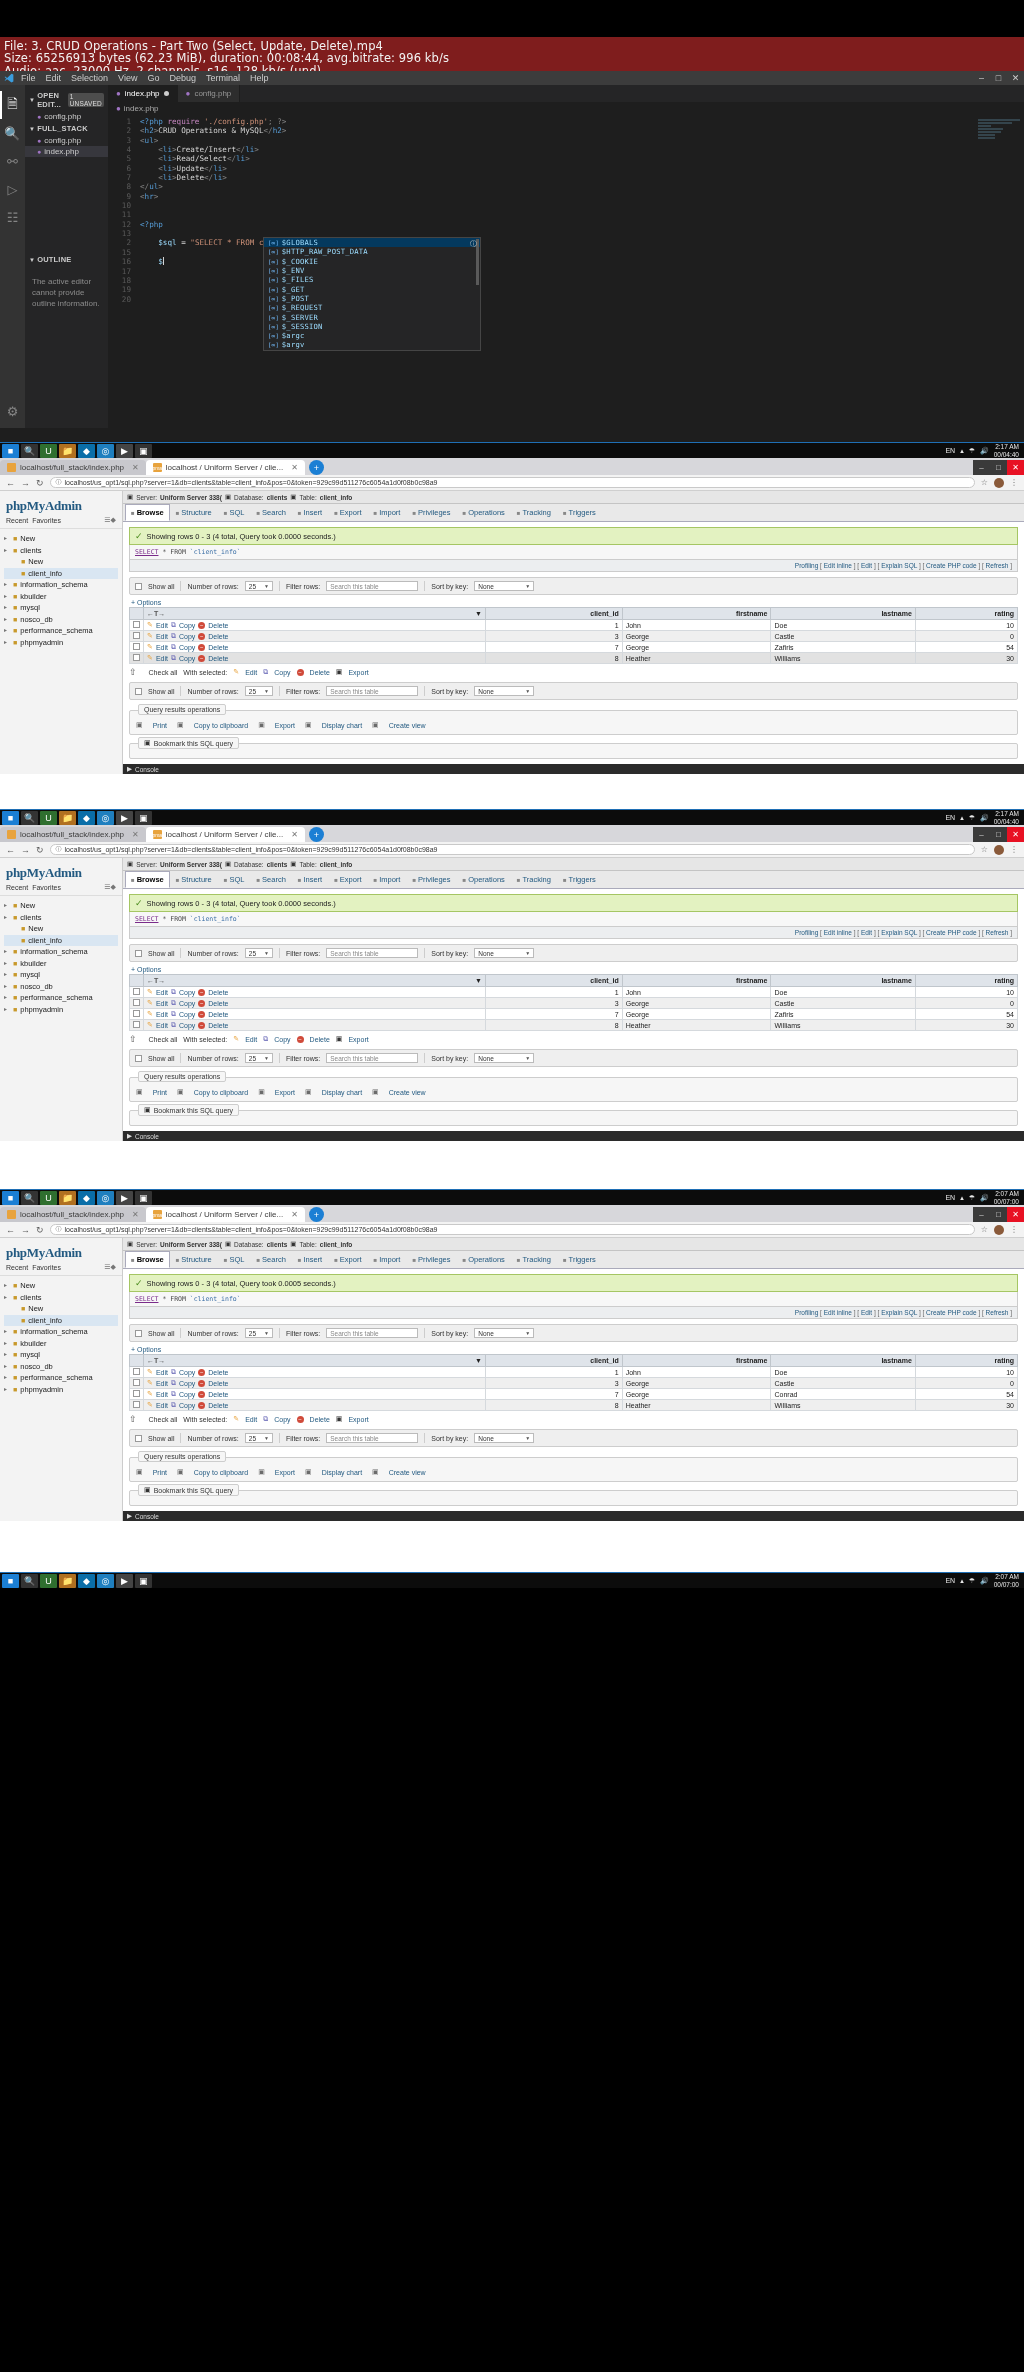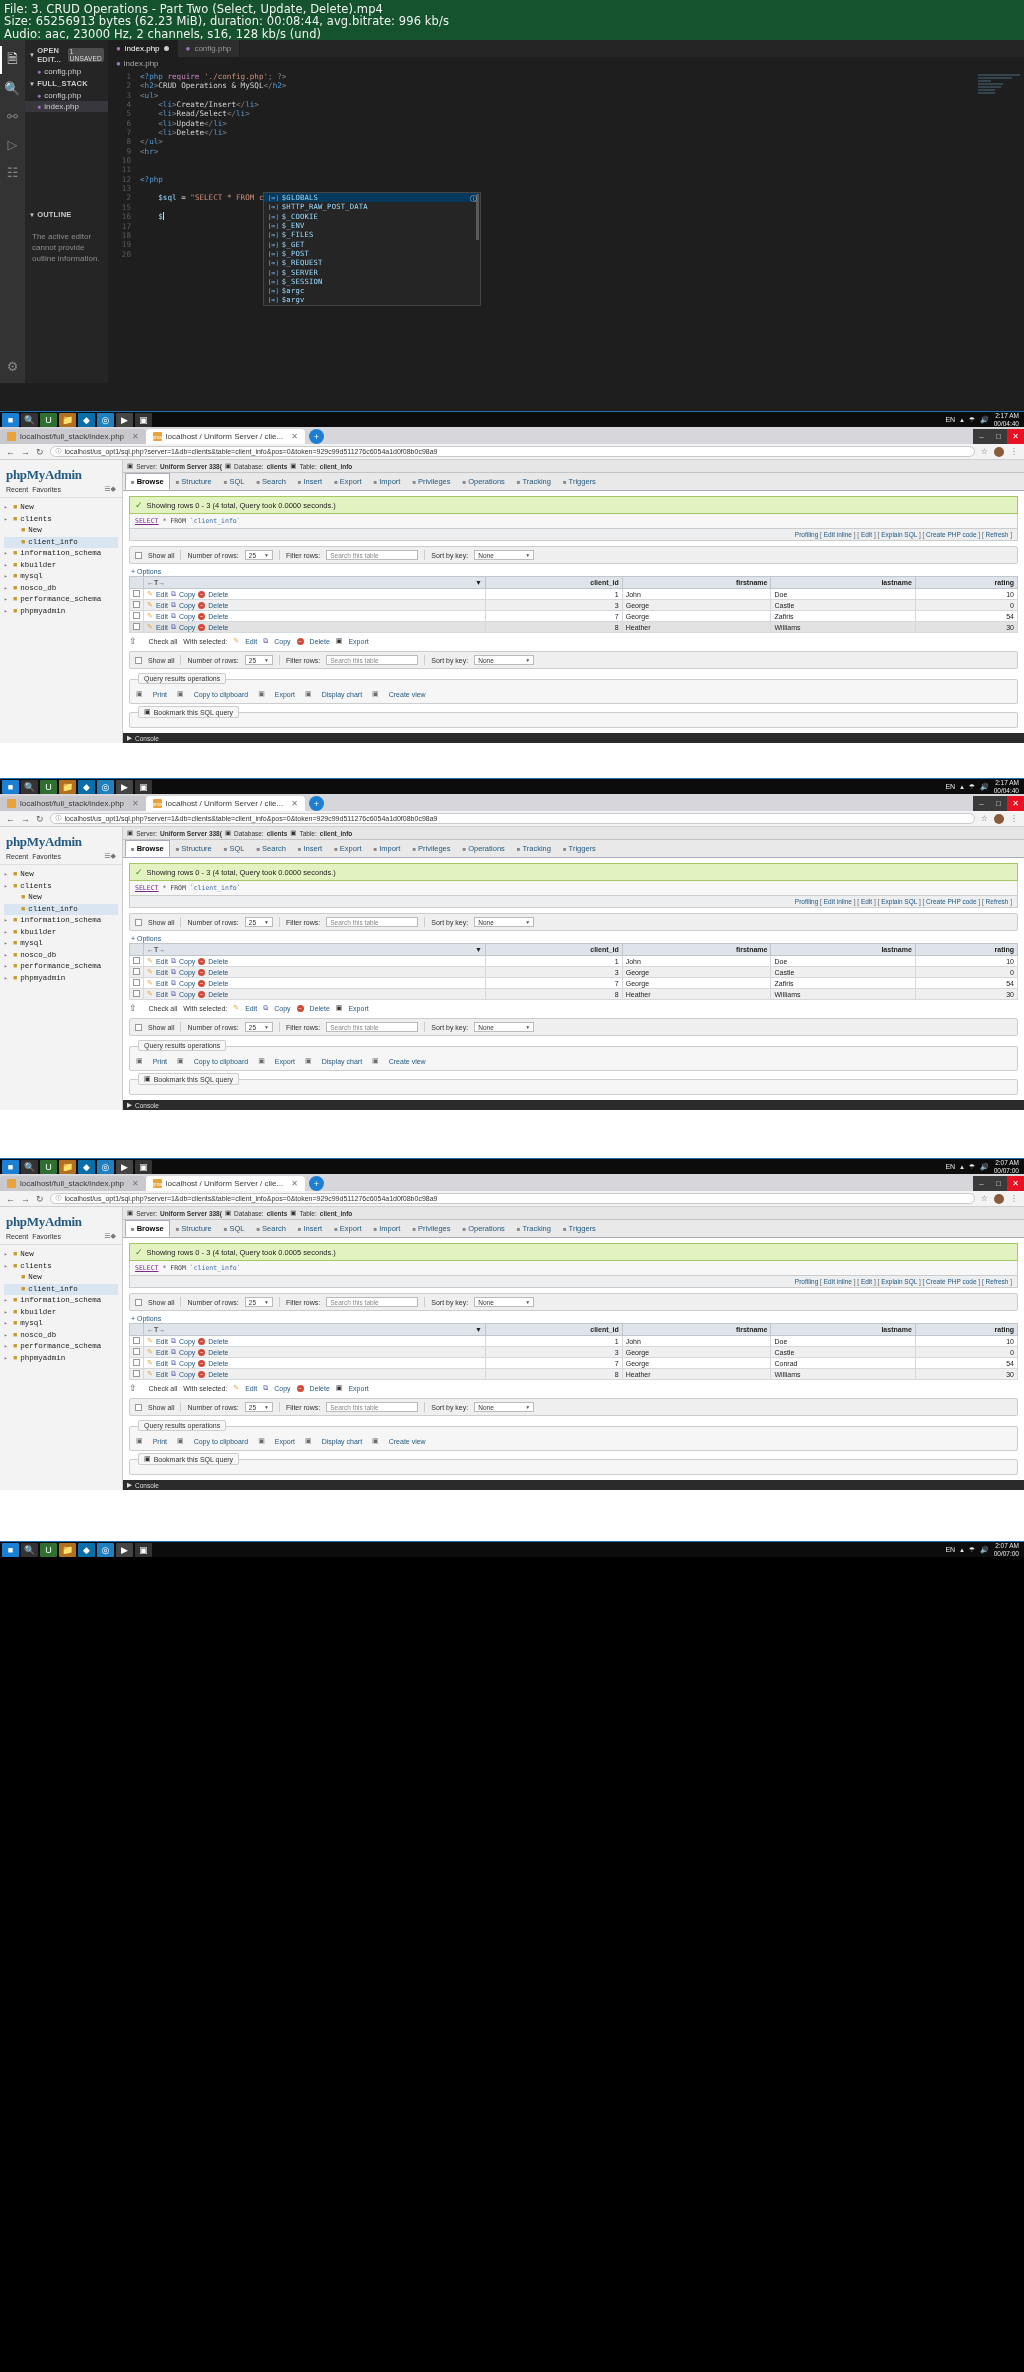--- a/index.html
+++ b/index.html
@@ -4,22 +4,22 @@
 <style>
   * { box-sizing: border-box; margin: 0; padding: 0; }
   html, body { background: #000; }
   body {
     width: 1024px; height: 2372px;
     font-family: "Liberation Sans", sans-serif;
     font-size: 11px; color: #222; overflow: hidden;
   }
 
   
-  .meta { background:#14532d; color:#f2f2f2; padding:3px 4px 2px 4px;
-          font-family:"DejaVu Sans", sans-serif; font-size:11.5px; line-height:12.4px; height:40px; }
+  .meta { background:#7f1d1d; color:#f2f2f2; padding:3px 4px 2px 4px;
+          font-family:"DejaVu Sans", sans-serif; font-size:11.5px; line-height:12.4px; height:34px;margin-top:37px; }
   .meta div { white-space:nowrap; letter-spacing:.1px; }
 
   
   .frame { position:relative; overflow:hidden; }
 
   
   .vsc { height:371px; background:#1e1e1e; position:relative; }
   .vsc-menubar { height:14px; background:#3c3c3c; display:flex; align-items:center;
                  color:#cccccc; font-size:9px; padding-left:2px; }
   .vsc-logo { width:14px; height:14px; display:flex; align-items:center; justify-content:center; }
@@ -120,21 +120,21 @@
   .b-avatar { width:10px; height:10px; border-radius:50%; background:#8a5a3a; }
 
   .pma { display:flex; background:#ffffff; }
   .pma-side { width:123px; background:#f3f3f3; border-right:1px solid #ccc; padding:3px 0; }
   .pma-logo { color:#235a81; font-weight:bold; font-size:13px; padding:4px 6px 2px 6px;
               letter-spacing:-.3px; font-family:"Liberation Serif", serif; }
   .pma-recent { display:flex; align-items:center; gap:4px; padding:0 6px 4px 6px; font-size:7px;
                 color:#333; border-bottom:1px solid #ddd; }
   .pma-recent .sico { margin-left:auto; color:#777; font-size:7px; }
   .pma-tree { padding:4px 4px 6px 4px; font-size:7.5px; color:#222; }
-  .tnode { display:flex; align-items:center; gap:3px; line-height:11.5px; white-space:nowrap;font-family:Liberation Mono, monospace; }
+  .tnode { display:flex; align-items:center; gap:3px; line-height:11.5px; white-space:nowrap; }
   .tnode .tw { color:#777; font-size:6px; width:6px; }
   .tnode .ti { color:#c8992b; font-size:7px; }
   .tnode.sel { background:#d9e6f2; }
   .pma-main { flex:1; background:#ffffff; padding:0; }
   .pma-breadcrumb { background:#e6e6e6; border-bottom:1px solid #c4c4c4; font-size:6.5px;
                     color:#333; padding:2px 4px; display:flex; gap:3px; align-items:center; }
   .pma-breadcrumb b { font-weight:bold; }
   .pma-tabs { display:flex; align-items:center; gap:0; background:#e9e9e9;
               border-bottom:1px solid #aab; padding:0 2px; }
   .pma-tab { display:flex; align-items:center; gap:2px; padding:3px 5px; font-size:7.5px;
@@ -196,20 +196,35 @@
 </head>
 <body>
 
 <div class="meta">
   <div>File: 3. CRUD Operations - Part Two (Select, Update, Delete).mp4</div>
   <div>Size: 65256913 bytes (62.23 MiB), duration: 00:08:44, avg.bitrate: 996 kb/s</div>
   <div>Audio: aac, 23000 Hz, 2 channels, s16, 128 kb/s (und)</div>
 </div>
 
 <div class="vsc frame">
+  <div class="vsc-menubar">
+    <span class="vsc-logo">
+      <svg viewBox="0 0 16 16">
+          <path d="M12 1 5 8l-3-2.5L1 6.5 3.8 9 1 11.5l1 1L5 10l7 5 3-1.5v-11z" fill="#3b9ddd"></path>
+        </svg>
+    </span>
+    <span class="mi">File</span>
+    <span class="mi">Edit</span>
+    <span class="mi">Selection</span>
+    <span class="mi">View</span>
+    <span class="mi">Go</span>
+    <span class="mi">Debug</span>
+    <span class="mi">Terminal</span>
+    <span class="mi">Help</span>
+  </div>
   <div class="vsc-wctl">
     <span>–</span>
     <span>□</span>
     <span>✕</span>
   </div>
 
   <div class="vsc-body">
     <div class="activitybar">
       <div class="ab-ico active">🗎</div>
       <div class="ab-ico">🔍</div>

